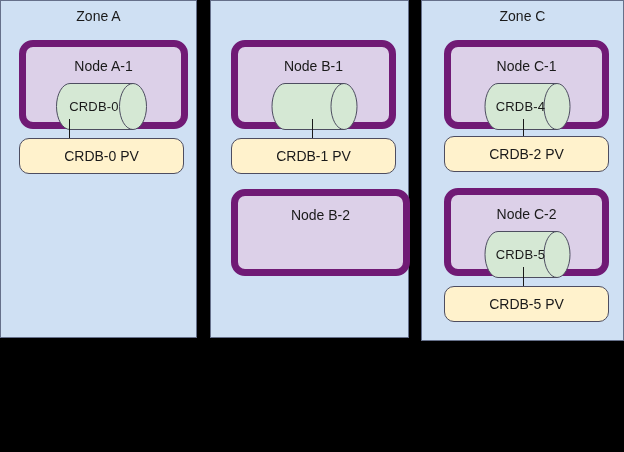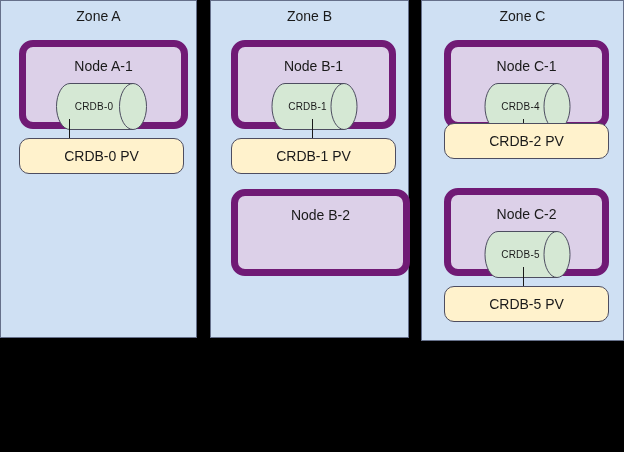--- a/index.html
+++ b/index.html
@@ -73,21 +73,21 @@
     overflow: visible;
   }
   .cyl-label {
     position: absolute;
     top: 0;
     left: 0;
     height: 100%;
     display: flex;
     align-items: center;
     justify-content: center;
-    font-size: 10px;
+    font-size: 13px;
     color: #1a1a1a;
     letter-spacing: 0.2px;
     pointer-events: none;
   }
   .connector {
     position: absolute;
     width: 1px;
     background: #1a1a1a;
   }
 </style>
@@ -112,31 +112,29 @@
     </div>
 
     <div class="connector" style="left:68px; top:118px; height:20px;"></div>
 
     <div class="pv" style="left:18px; top:137px; width:165px; height:36px;">
       <span class="pv-label">CRDB-0 PV</span>
     </div>
   </div>
 
   <div class="zone" style="left:210px; top:0px; width:199px; height:338px;">
-    <div class="zone-title">Zone B</div>
 
     <div class="node" style="left:20px; top:39px; width:165px; height:89px;">
       <div class="node-title">Node B-1</div>
 
       <div class="cylinder" style="left:33px; top:36px; width:96px; height:47px;">
         <svg class="cyl-svg" width="96" height="47" viewBox="0 0 96 47">
           <path d="M 14 0.5 L 73 0.5 A 13 23 0 0 1 73 46.5 L 14 46.5 A 13 23 0 0 1 14 0.5 Z" fill="#d5e8d4" stroke="#4d4d60" stroke-width="1"></path>
           <path d="M 73 0.5 A 13 23 0 0 0 73 46.5" fill="none" stroke="#4d4d60" stroke-width="1"></path>
         </svg>
-        <div class="cyl-label" style="width:73px;">CRDB-1</div>
       </div>
     </div>
 
     <div class="connector" style="left:101px; top:118px; height:20px;"></div>
 
     <div class="pv" style="left:20px; top:137px; width:165px; height:36px;">
       <span class="pv-label">CRDB-1 PV</span>
     </div>
 
     <div class="node" style="left:20px; top:188px; width:179px; height:87px;">
@@ -154,21 +152,21 @@
         <svg class="cyl-svg" width="96" height="47" viewBox="0 0 96 47">
           <path d="M 14 0.5 L 73 0.5 A 13 23 0 0 1 73 46.5 L 14 46.5 A 13 23 0 0 1 14 0.5 Z" fill="#d5e8d4" stroke="#4d4d60" stroke-width="1"></path>
           <path d="M 73 0.5 A 13 23 0 0 0 73 46.5" fill="none" stroke="#4d4d60" stroke-width="1"></path>
         </svg>
         <div class="cyl-label" style="width:73px;">CRDB-4</div>
       </div>
     </div>
 
     <div class="connector" style="left:101px; top:118px; height:20px;"></div>
 
-    <div class="pv" style="left:22px; top:122px; width:165px; height:36px;text-align:center;">
+    <div class="pv" style="left:22px; top:135px; width:165px; height:36px;text-align:center;">
       <span class="pv-label">CRDB-2 PV</span>
     </div>
 
     <div class="node" style="left:22px; top:187px; width:165px; height:88px;">
       <div class="node-title">Node C-2</div>
 
       <div class="cylinder" style="left:33px; top:36px; width:96px; height:47px;">
         <svg class="cyl-svg" width="96" height="47" viewBox="0 0 96 47">
           <path d="M 14 0.5 L 73 0.5 A 13 23 0 0 1 73 46.5 L 14 46.5 A 13 23 0 0 1 14 0.5 Z" fill="#d5e8d4" stroke="#4d4d60" stroke-width="1"></path>
           <path d="M 73 0.5 A 13 23 0 0 0 73 46.5" fill="none" stroke="#4d4d60" stroke-width="1"></path>

